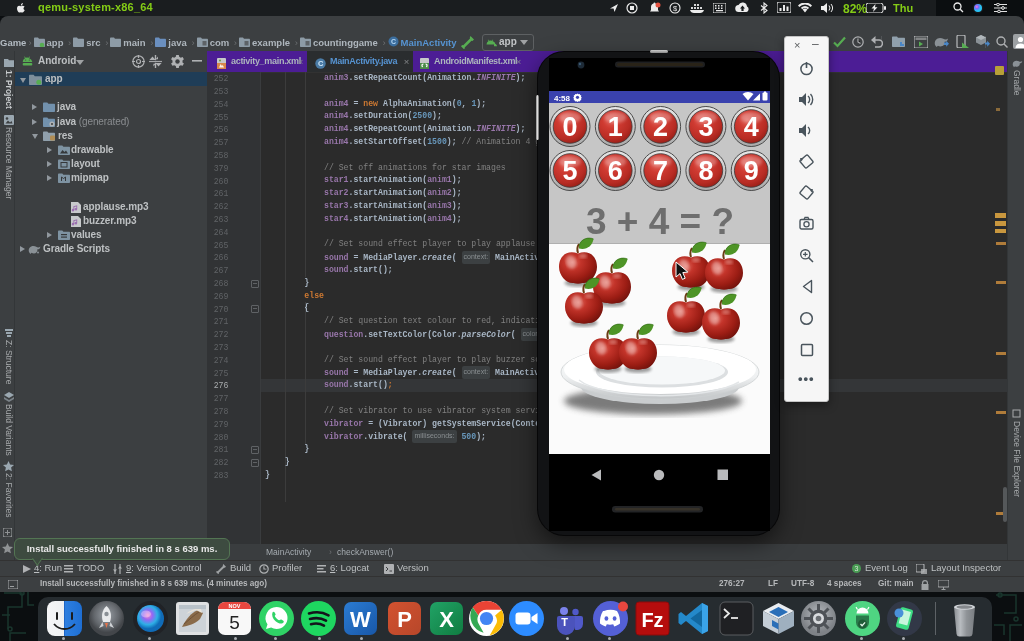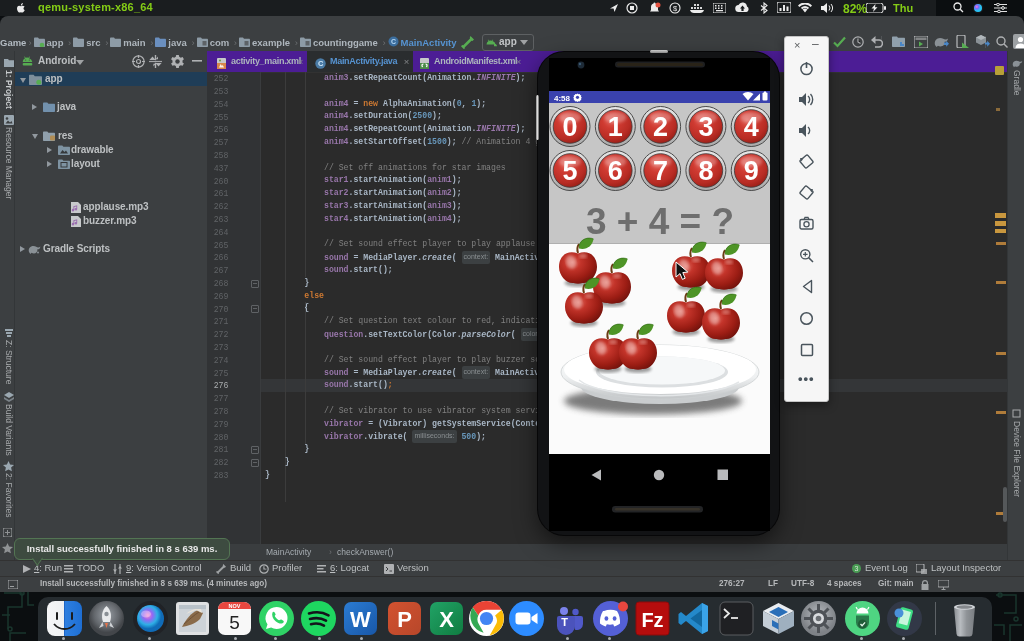--- a/index.html
+++ b/index.html
@@ -316,20 +316,29 @@
             </svg></span>
           <span class="tt" style="left:30px">app</span>
         </div>
       <div class="trow" style="top:28.4px">
           <i class="arr rt" style="left:17px"></i>
           <span class="ti" style="left:28px"><svg width="12" height="10" viewBox="0 0 12 10">
               <path fill="#7291ad" d="M0 1.5C0 1 .4.5 1 .5h3.3l1.1 1.3H11c.6 0 1 .4 1 1V9c0 .6-.4 1-1 1H1c-.6 0-1-.4-1-1z"></path>
             </svg></span>
           <span class="tt" style="left:42px">java</span>
         </div>
+      <div class="trow" style="top:42.6px">
+          <i class="arr rt" style="left:17px"></i>
+          <span class="ti" style="left:28px"><svg width="12" height="10" viewBox="0 0 12 10">
+              <path fill="#7291ad" d="M0 1.5C0 1 .4.5 1 .5h3.3l1.1 1.3H11c.6 0 1 .4 1 1V9c0 .6-.4 1-1 1H1c-.6 0-1-.4-1-1z"></path>
+              <circle cx="9" cy="7" r="2.6" fill="#aeb2b5"></circle>
+              <circle cx="9" cy="7" r="1" fill="#3c3f41"></circle>
+            </svg></span>
+          <span class="tt" style="left:42px">java <span class="dim">(generated)</span></span>
+        </div>
       <div class="trow" style="top:56.8px">
           <i class="arr dn" style="left:17px"></i>
           <span class="ti" style="left:28px"><svg width="13" height="10" viewBox="0 0 13 10">
               <path fill="#90a0ac" d="M0 1.5C0 1 .4.5 1 .5h3.3l1.1 1.3H11c.6 0 1 .4 1 1V9c0 .6-.4 1-1 1H1c-.6 0-1-.4-1-1z"></path>
               <rect x="7" y="4.5" width="5" height="5" rx="1" fill="#b08d55"></rect>
             </svg></span>
           <span class="tt" style="left:43px">res</span>
         </div>
       <div class="trow" style="top:71px">
           <i class="arr rt" style="left:32px"></i>
@@ -340,33 +349,50 @@
           <span class="tt" style="left:56px">drawable</span>
         </div>
       <div class="trow" style="top:85.2px">
           <i class="arr rt" style="left:32px"></i>
           <span class="ti" style="left:43px"><svg width="12" height="10" viewBox="0 0 12 10">
               <path fill="#7e93a2" d="M0 1.5C0 1 .4.5 1 .5h3.3l1.1 1.3H11c.6 0 1 .4 1 1V9c0 .6-.4 1-1 1H1c-.6 0-1-.4-1-1z"></path>
               <rect x="3" y="3.5" width="6" height="4.5" fill="none" stroke="#35383a" stroke-width="1"></rect>
             </svg></span>
           <span class="tt" style="left:56px">layout</span>
         </div>
+      <div class="trow" style="top:99.4px">
+          <i class="arr rt" style="left:32px"></i>
+          <span class="ti" style="left:43px"><svg width="12" height="10" viewBox="0 0 12 10">
+              <path fill="#7e93a2" d="M0 1.5C0 1 .4.5 1 .5h3.3l1.1 1.3H11c.6 0 1 .4 1 1V9c0 .6-.4 1-1 1H1c-.6 0-1-.4-1-1z"></path>
+              <path d="M3.5 8V4l2 1.5L7.5 4v4" stroke="#35383a" stroke-width="1" fill="none"></path>
+            </svg></span>
+          <span class="tt" style="left:56px">mipmap</span>
+        </div>
       <div class="trow" style="top:127.8px">
           <span class="ti" style="left:56px"><svg width="10" height="11" viewBox="0 0 10 11">
               <path fill="#c7c9cb" d="M0 0h7l3 3v8H0z"></path>
               <path fill="#9b6fb0" d="M6.2 3.2v4a1.3 1.3 0 1 1-.9-1.2V4.5l-2 .6v3a1.3 1.3 0 1 1-.9-1.2V4.2z"></path>
             </svg></span>
           <span class="tt" style="left:68px">applause.mp3</span>
         </div>
       <div class="trow" style="top:142px">
           <span class="ti" style="left:56px"><svg width="10" height="11" viewBox="0 0 10 11">
               <path fill="#c7c9cb" d="M0 0h7l3 3v8H0z"></path>
               <path fill="#9b6fb0" d="M6.2 3.2v4a1.3 1.3 0 1 1-.9-1.2V4.5l-2 .6v3a1.3 1.3 0 1 1-.9-1.2V4.2z"></path>
             </svg></span>
           <span class="tt" style="left:68px">buzzer.mp3</span>
+        </div>
+      <div class="trow" style="top:156.2px">
+          <i class="arr rt" style="left:32px"></i>
+          <span class="ti" style="left:43px"><svg width="12" height="10" viewBox="0 0 12 10">
+              <path fill="#7e93a2" d="M0 1.5C0 1 .4.5 1 .5h3.3l1.1 1.3H11c.6 0 1 .4 1 1V9c0 .6-.4 1-1 1H1c-.6 0-1-.4-1-1z"></path>
+              <rect x="3" y="4" width="6" height="1.2" fill="#35383a"></rect>
+              <rect x="3" y="6.5" width="6" height="1.2" fill="#35383a"></rect>
+            </svg></span>
+          <span class="tt" style="left:56px">values</span>
         </div>
       <div class="trow" style="top:170.4px">
           <i class="arr rt" style="left:5px"></i>
           <span class="ti" style="left:12px"><svg width="14" height="11" viewBox="0 0 14 11">
               <path fill="#8a9196" d="M2 8c-1-3.5 1.3-6 4.4-6 2.4 0 3.5 1.4 4.8 1.4.9 0 1.5-.3 2.2-.9-.3 2.5-1.7 3-3 2.8.3 2.5-1.2 4.2-3.6 4.2-.9 0-1.6-.3-2.2-.7L3.3 10z"></path>
               <circle cx="11" cy="8.5" r="1" fill="#8a9196"></circle>
             </svg></span>
           <span class="tt" style="left:28px">Gradle Scripts</span>
         </div>
     </div>
@@ -403,21 +429,21 @@
     </div>
     <div id="cline" class="abs" style="left:0;top:328.2px;width:800px;height:12.8px;background:#343638;"></div>
     <div id="gutter" class="abs">
         <div class="ln" style="top:2.2px;color:#606366">252</div>
         <div class="ln" style="top:15.0px;color:#606366">253</div>
         <div class="ln" style="top:27.8px;color:#606366">254</div>
         <div class="ln" style="top:40.6px;color:#606366">255</div>
         <div class="ln" style="top:53.4px;color:#606366">256</div>
         <div class="ln" style="top:66.2px;color:#606366">257</div>
         <div class="ln" style="top:79.0px;color:#606366">258</div>
-        <div class="ln" style="top:91.8px;color:#606366">437</div>
+        <div class="ln" style="top:91.8px;color:#606366">379</div>
         <div class="ln" style="top:104.6px;color:#606366">260</div>
         <div class="ln" style="top:117.4px;color:#606366">261</div>
         <div class="ln" style="top:130.2px;color:#606366">262</div>
         <div class="ln" style="top:143.0px;color:#606366">263</div>
         <div class="ln" style="top:155.8px;color:#606366">264</div>
         <div class="ln" style="top:168.6px;color:#606366">265</div>
         <div class="ln" style="top:181.4px;color:#606366">266</div>
         <div class="ln" style="top:194.2px;color:#606366">267</div>
         <div class="ln" style="top:207.0px;color:#606366">268</div>
         <div class="ln" style="top:219.8px;color:#606366">269</div>

